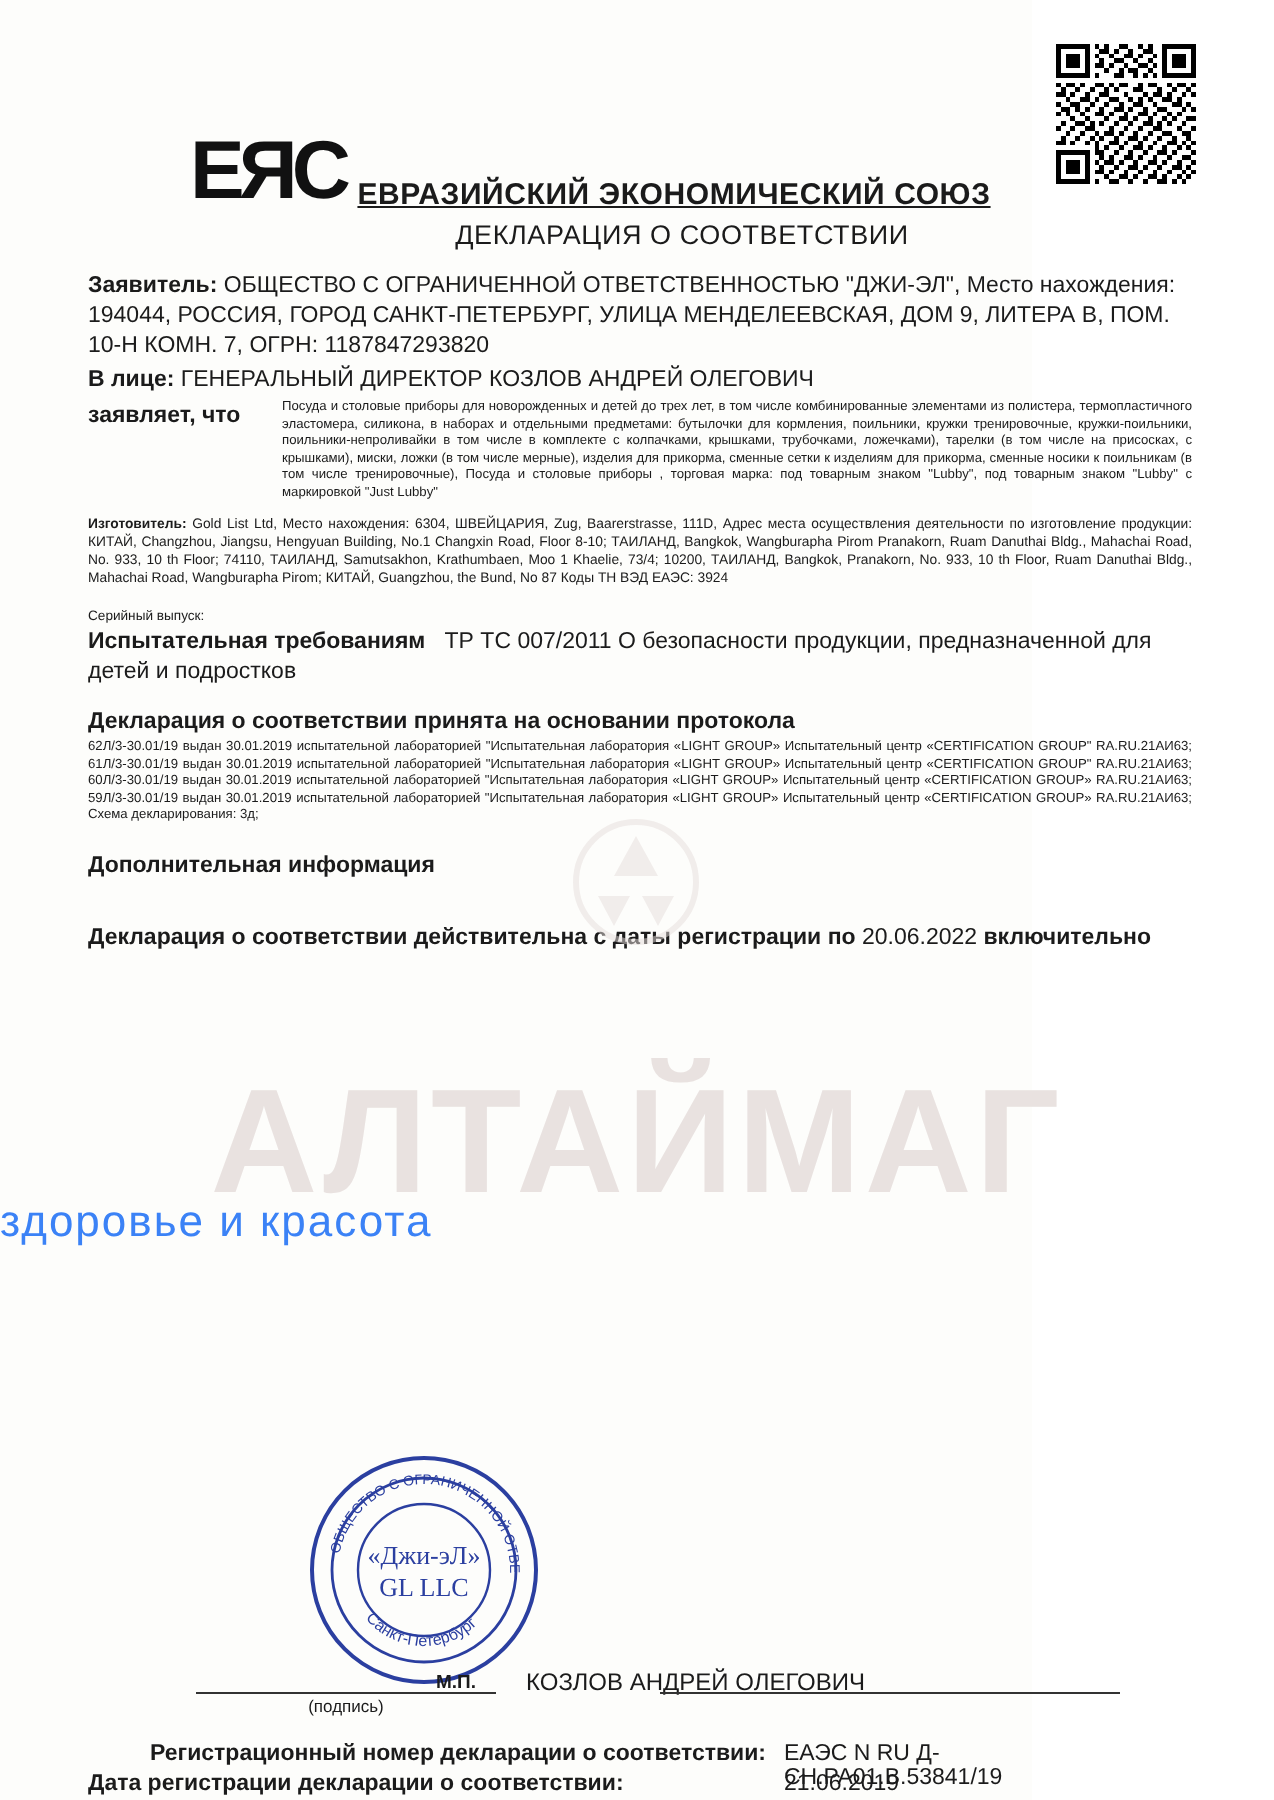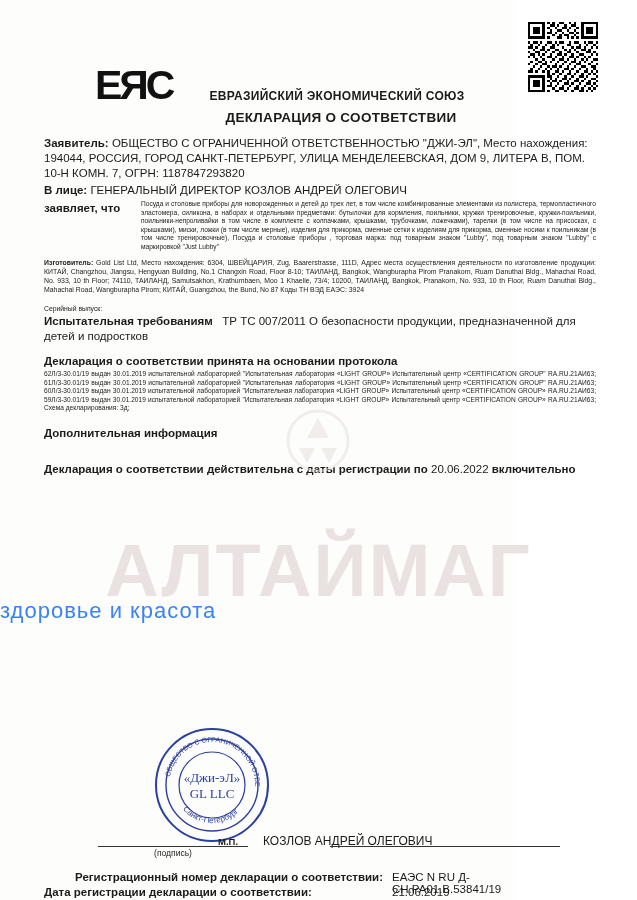--- a/index.html
+++ b/index.html
@@ -46,33 +46,34 @@
     letter-spacing: -3px;
     color: #111;
   }
 
   
   .title1 {
     position: absolute;
     left: 0; top: 89px;
     width: 637px;
     text-align: center;
-    font-size: 12px;
+    font-size: 15px;
     font-weight: bold;
     letter-spacing: 0.3px;
     padding-left: 37px;
     box-sizing: border-box;
+    text-decoration: underline;
   }
   .title2 {
     position: absolute;
     left: 0; top: 110px;
     width: 637px;
     text-align: center;
     font-size: 13.5px;
-    font-weight: bold;
+    font-weight: normal;
     letter-spacing: 0.3px;
     padding-left: 45px;
     box-sizing: border-box;
   }
 
   
   .blk { position: absolute; }
   .lbl { font-weight: bold; font-size: 11.5px; }
   .val { font-weight: normal; font-size: 11.5px; }
   .tiny { font-size: 6.6px; line-height: 8.6px; text-align: justify; }

